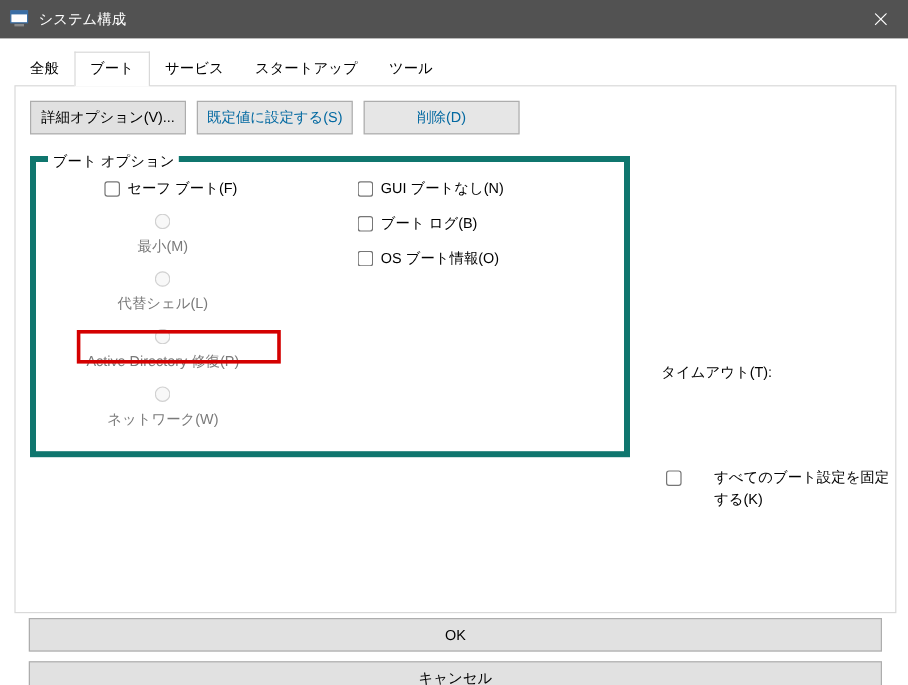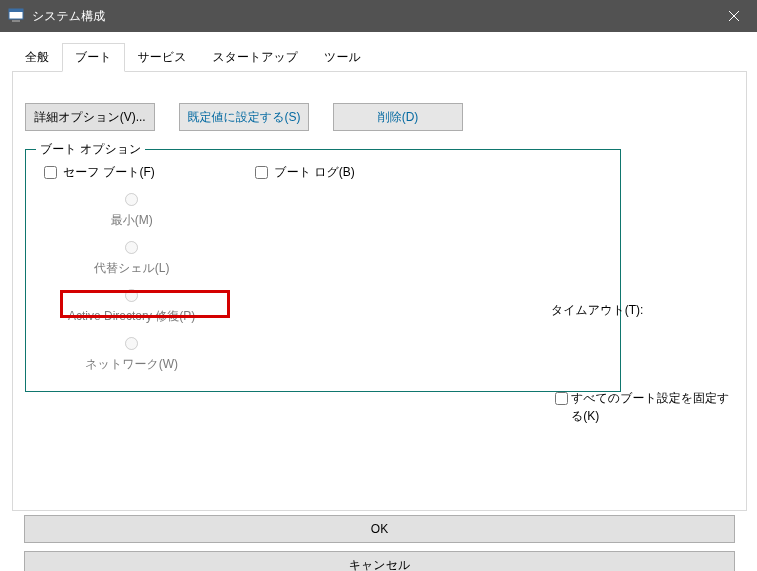--- a/index.html
+++ b/index.html
@@ -14,41 +14,41 @@
 
   .tabs { display: flex; position: relative; margin-bottom: 0; }
   .tab { padding: 5px 12px 5px 12px; font-size: 12px; border: 1px solid transparent; border-bottom: none; position: relative; top: 1px; cursor: default; }
   .tab.active { background: #fff; border-color: #d9d9d9; z-index: 2; border-bottom:1px solid #fff; }
   .tab:not(.active) { color: #000; }
   .tab-panel { border: 1px solid #d9d9d9; background:#fff; padding: 12px; min-height: 440px; position: relative; }
 
   .bootlist { border: 1px solid #828790; background: #fff; height: 160px; overflow: auto; }
   .bootlist .item { padding: 2px 6px; font-size: 12px; color:#fff; background:#0078d7; }
 
-  .row-btns { margin-top: 19px; display: flex; gap: 24px; }
+  .row-btns { margin-top: 0; display: flex; gap: 9px; }
   .btn { min-width: 130px; height: 28px; border: 1px solid #adadad; background: #e1e1e1; font-size: 12px; display:inline-flex; align-items:center; justify-content:center; cursor: default;}
   .btn.disabled { color: #0369a1; background: #e6e6e6; }
 
-  .groupbox { border: 1px solid #0f766e; margin-top: 18px; padding: 14px 18px 18px 18px; position: relative; width: 596px; }
+  .groupbox { border: 5px solid #0f766e; margin-top: 18px; padding: 14px 18px 18px 18px; position: relative; width: 500px; }
   .groupbox .legend { position: absolute; top: -9px; left: 10px; background: #fff; padding: 0 4px; font-size: 12px; }
 
   .opts { display:flex; gap: 60px; }
   .optcol { display:flex; flex-direction:column; gap: 12px; }
 
-  .chk, .rad { display: inline-flex; align-items: center; font-size: 12px; gap: 6px; }
+  .chk, .rad { display: inline-flex; align-items: center; font-size: 12px; gap: 6px; margin-left: 39px; }
   .chk input, .rad input { margin:0; }
   .rad.disabled { color:#7a7a7a;flex-direction:column; }
   .indent { margin-left: 24px; }
 
   .rightcol { position:absolute; left: 538px; top: 230px; width: 190px; }
   .rightcol .lbl { font-size:12px; margin-bottom:6px; }
   .rightcol .trow { display:flex; align-items:center; gap:6px; }
   .rightcol input[type=text] { width: 80px; height: 24px; border:1px solid #7a7a7a; padding:2px 4px; font-size:12px; }
   .rightcol .sec { font-size:12px; }
-  .rightcol .fix { margin-top: 70px; display:flex; align-items:flex-start; gap:0; font-size:12px; line-height:1.5;}
+  .rightcol .fix { margin-top: 70px; display:flex; align-items:flex-start; gap:24px; font-size:12px; line-height:1.5;}
 
   .highlight { border: 3px solid #d40000; position:absolute; pointer-events:none; }
 
   .footer { display:flex; justify-content:flex-end; gap:8px; padding: 4px 12px 0 12px; flex-direction: column;}
   .footer .btn { min-width: 88px; height: 28px; }
 
   svg { display:block; }
 </style>
 </head>
 <body>
@@ -110,21 +110,29 @@
             <span>Active Directory 修復(P)</span>
           </label>
           <label class="rad disabled indent">
             <input type="radio" name="sb" disabled="" style="">
             <span>ネットワーク(W)</span>
           </label>
         </div>
         <div class="optcol">
           <label class="chk">
             <input type="checkbox" style="">
+            <span>GUI ブートなし(N)</span>
+          </label>
+          <label class="chk">
+            <input type="checkbox" style="">
             <span>ブート ログ(B)</span>
+          </label>
+          <label class="chk">
+            <input type="checkbox" style="">
+            <span>OS ブート情報(O)</span>
           </label>
         </div>
       </div>
       <div class="highlight" style="left:34px; top:140px; width:170px; height:28px;"></div>
     </div>
 
     <div class="rightcol">
       <div class="lbl">タイムアウト(T):</div>
       <label class="fix">
         <input type="checkbox" style="margin-top: 3px;">

